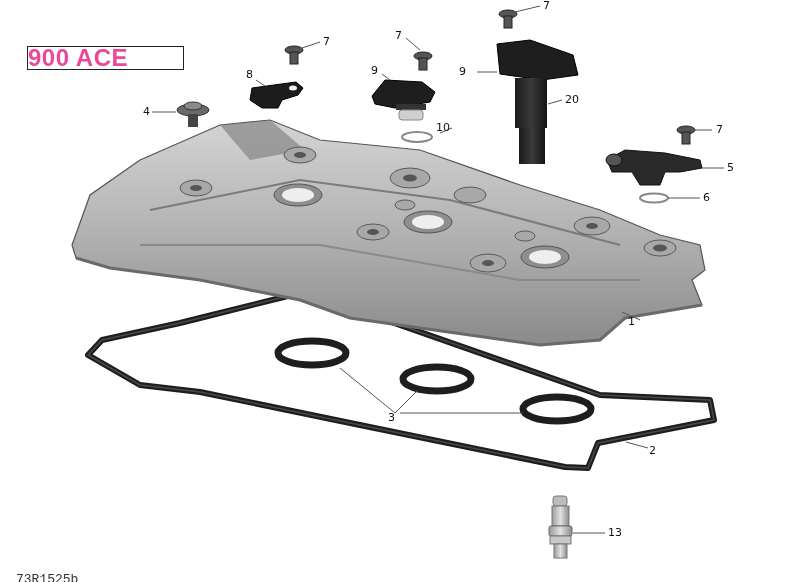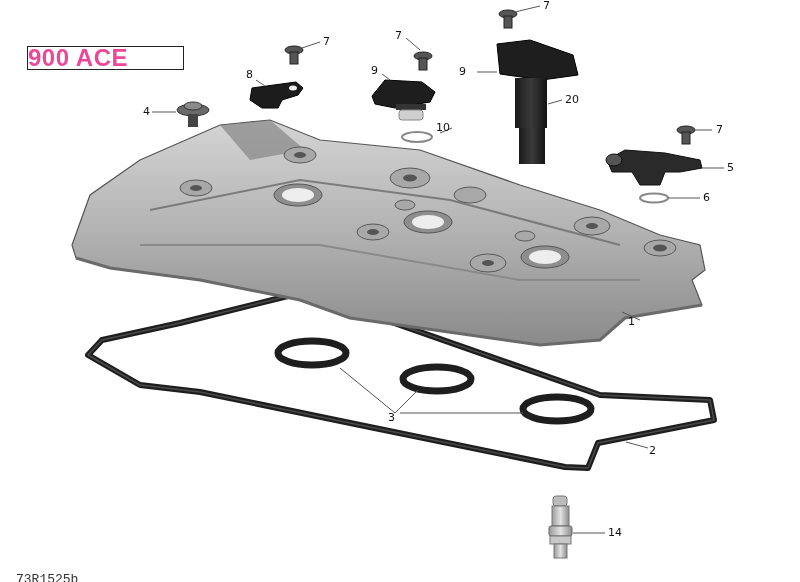--- a/index.html
+++ b/index.html
@@ -168,16 +168,16 @@
   <span class="callout" style="left:703px;top:192px;">6</span>
   <span class="callout" style="left:323px;top:36px;">7</span>
   <span class="callout" style="left:395px;top:30px;">7</span>
   <span class="callout" style="left:543px;top:0px;">7</span>
   <span class="callout" style="left:716px;top:124px;">7</span>
   <span class="callout" style="left:246px;top:69px;">8</span>
   <span class="callout" style="left:371px;top:65px;">9</span>
   <span class="callout" style="left:436px;top:122px;">10</span>
   <span class="callout" style="left:565px;top:94px;">20</span>
   <span class="callout" style="left:459px;top:66px;">9</span>
-  <span class="callout" style="left:608px;top:527px;">14</span>
+  <span class="callout" style="left:608px;top:527px;">13</span>
 
   <div class="ref">73R1525b</div>
 </div>
 
 </body></html>

